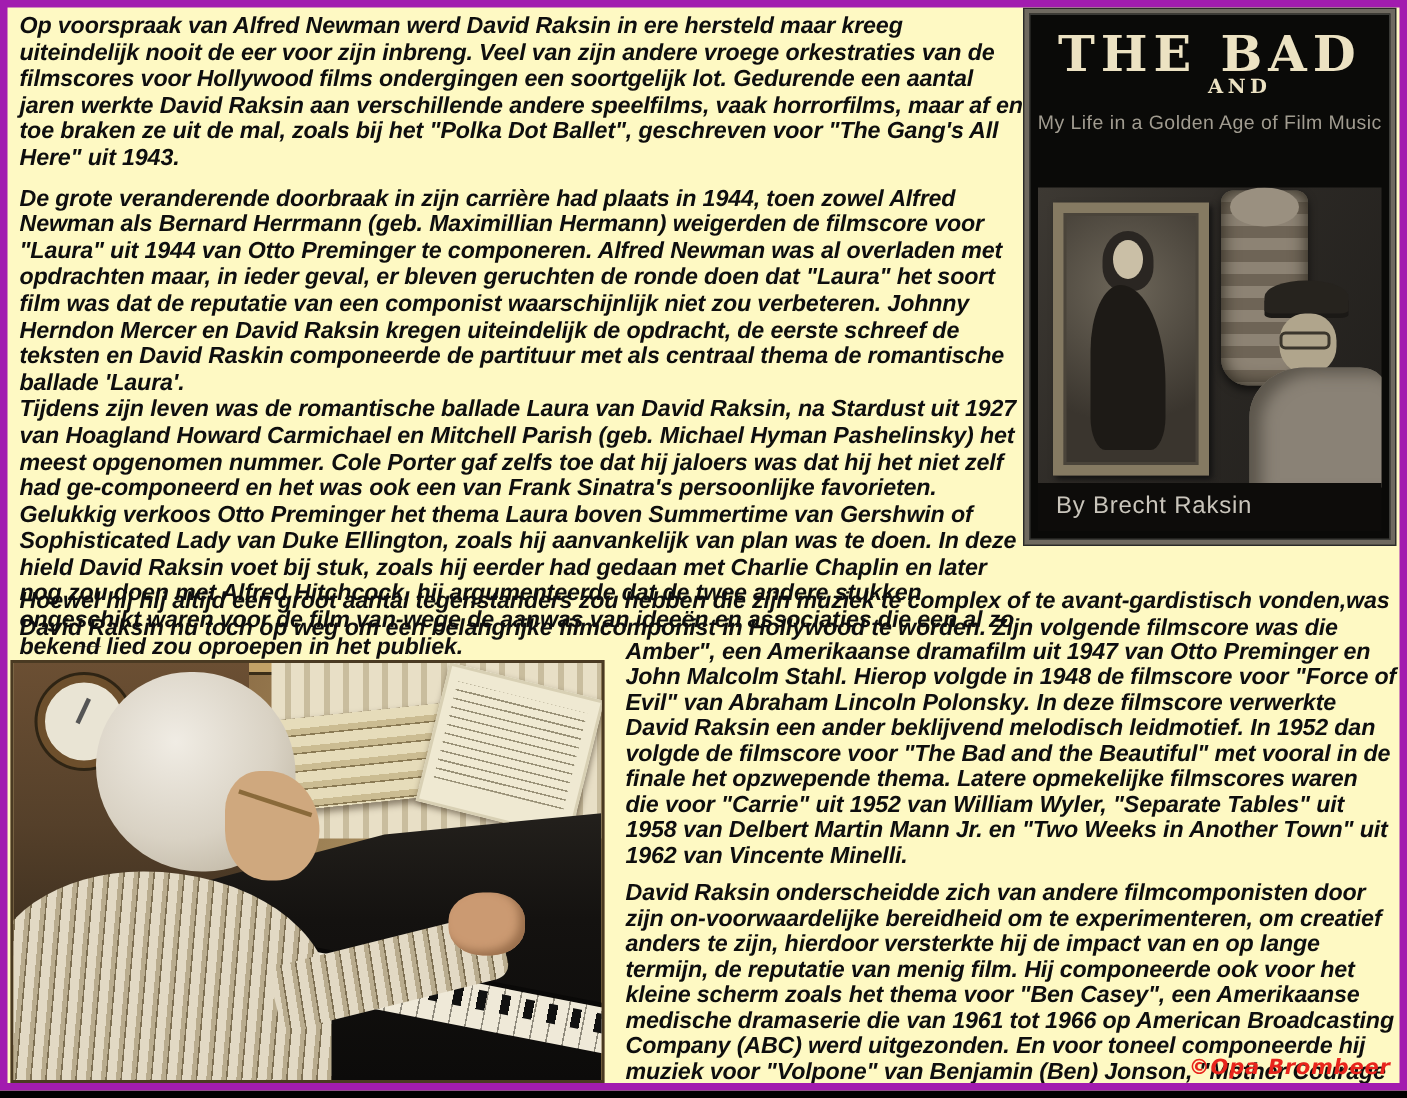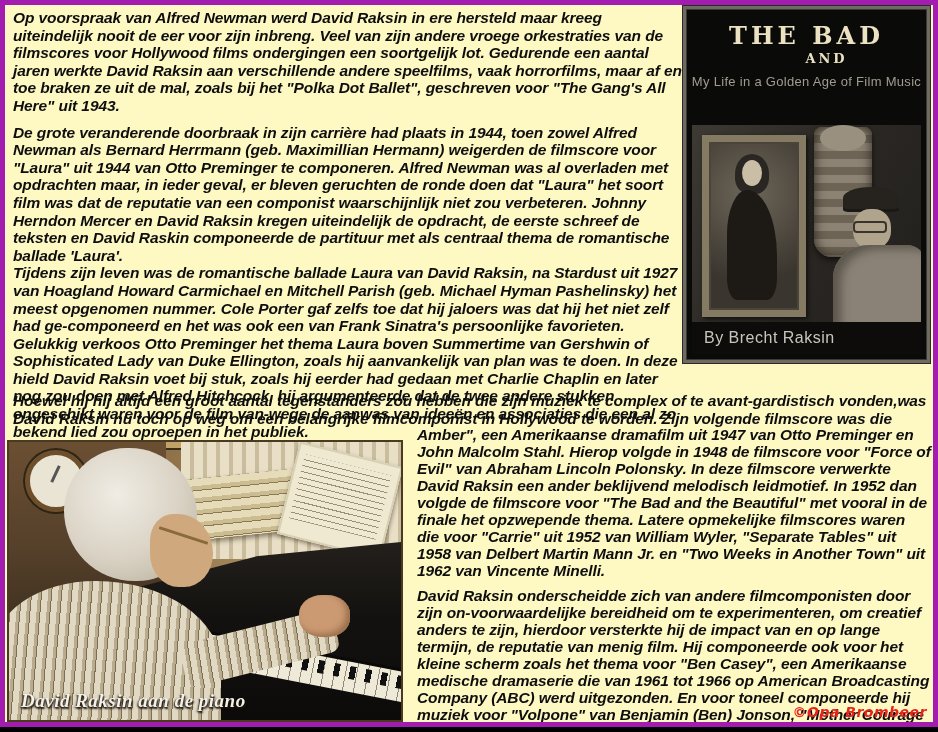--- a/index.html
+++ b/index.html
@@ -33,21 +33,21 @@
   }
 
   
   .cover{
     position:absolute;top:1px;right:3px;width:247px;height:357px;box-sizing:border-box;
     background:#0a0a08;border:3px solid #6f6a60;outline:1px solid #2a2a2a;
     box-shadow:inset 0 0 0 1px #3a3a36;
   }
   .cover-title{margin-top:12px;text-align:center;color:#ece2c2;
     font-family:"DejaVu Serif",serif;font-weight:bold;}
-  .cover-t1{font-size:24px;letter-spacing:4px;line-height:30px;}
+  .cover-t1{font-size:33px;letter-spacing:4px;line-height:30px;}
   .cover-t2{font-size:13px;letter-spacing:3px;line-height:16px;padding-left:40px;}
   .cover-t3{font-size:23px;letter-spacing:2px;line-height:26px;}
   .cover-sub{margin-top:7px;text-align:center;color:#a19c90;font-size:13px;letter-spacing:0.3px;}
   .cover-photo{
     position:absolute;left:6px;right:6px;top:116px;height:200px;
     background:linear-gradient(120deg,#3d3933 0%,#2c2925 45%,#211f1c 100%);
     overflow:hidden;
   }
   .portrait-frame{
     position:absolute;left:10px;top:10px;width:104px;height:182px;
@@ -163,21 +163,20 @@
         <div class="ph ph-score"></div>
         <div class="ph ph-piano"></div>
         <div class="ph ph-keys"></div>
         <div class="ph ph-blackkeys"></div>
         <div class="ph ph-shirt"></div>
         <div class="ph ph-hair"></div>
         <div class="ph ph-face"></div>
         <div class="ph ph-glasses"></div>
         <div class="ph ph-arm"></div>
         <div class="ph ph-hand"></div>
-        <div class="ph ph-caption">David Raksin aan de piano</div>
       </div>
 
       <div class="block-right txt">
         <p>Amber", een Amerikaanse dramafilm uit 1947 van Otto Preminger en John Malcolm Stahl. Hierop volgde in 1948 de filmscore voor "Force of Evil" van Abraham Lincoln Polonsky. In deze filmscore verwerkte David Raksin een ander beklijvend melodisch leidmotief. In 1952 dan volgde de filmscore voor "The Bad and the Beautiful" met vooral in de finale het opzwepende thema. Latere opmekelijke filmscores waren die voor "Carrie" uit 1952 van William Wyler, "Separate Tables" uit 1958 van Delbert Martin Mann Jr. en "Two Weeks in Another Town" uit 1962 van Vincente Minelli.</p>
         <p>David Raksin onderscheidde zich van andere filmcomponisten door zijn on-voorwaardelijke bereidheid om te experimenteren, om creatief anders te zijn, hierdoor versterkte hij de impact van en op lange termijn, de reputatie van menig film. Hij componeerde ook voor het kleine scherm zoals het thema voor "Ben Casey", een Amerikaanse medische dramaserie die van 1961 tot 1966 op American Broadcasting Company (ABC) werd uitgezonden. En voor toneel componeerde hij muziek voor "Volpone" van Benjamin (Ben) Jonson, "Mother Courage and Her Children" van Bertolt Brecht en "The Prodigal", gebaseerd op de bijbel.</p>
       </div>
 
       <div class="credit">©Opa Brombeer</div>
 
     </div>

